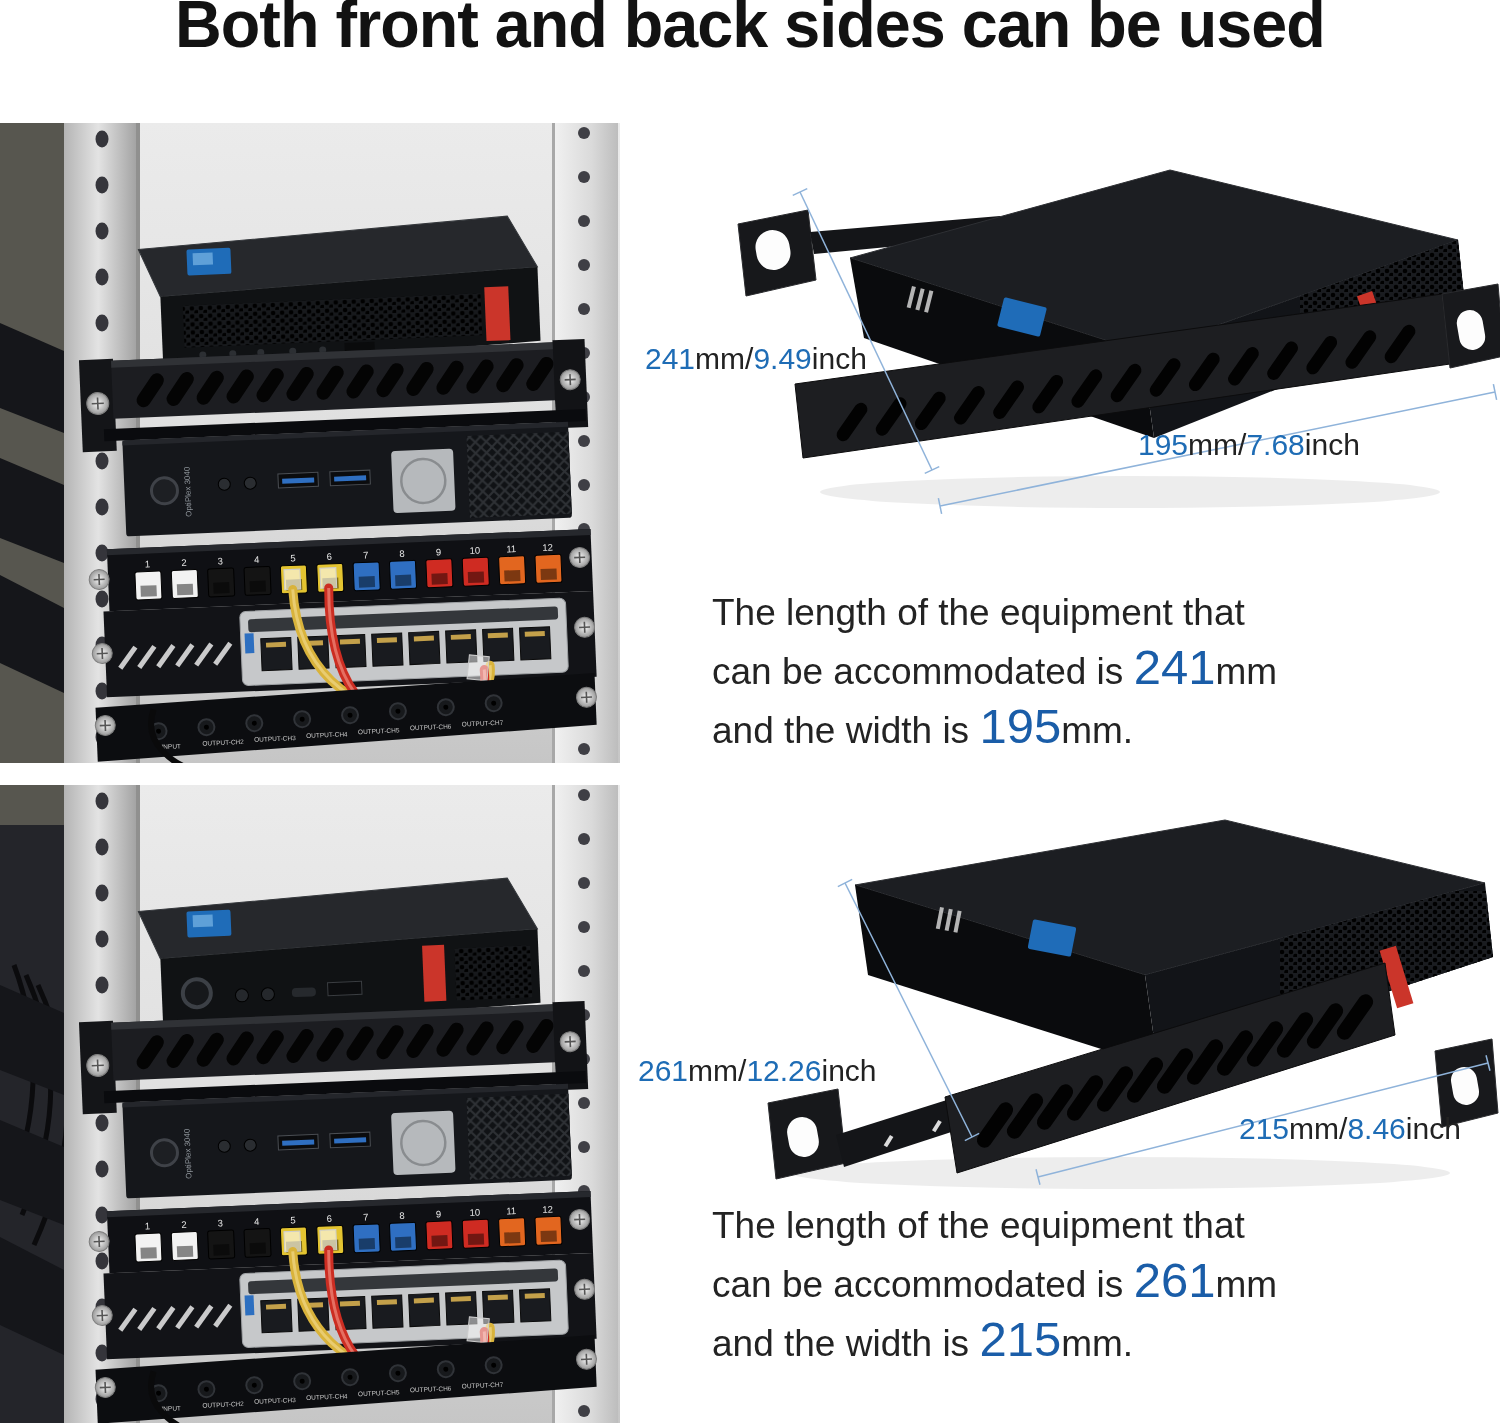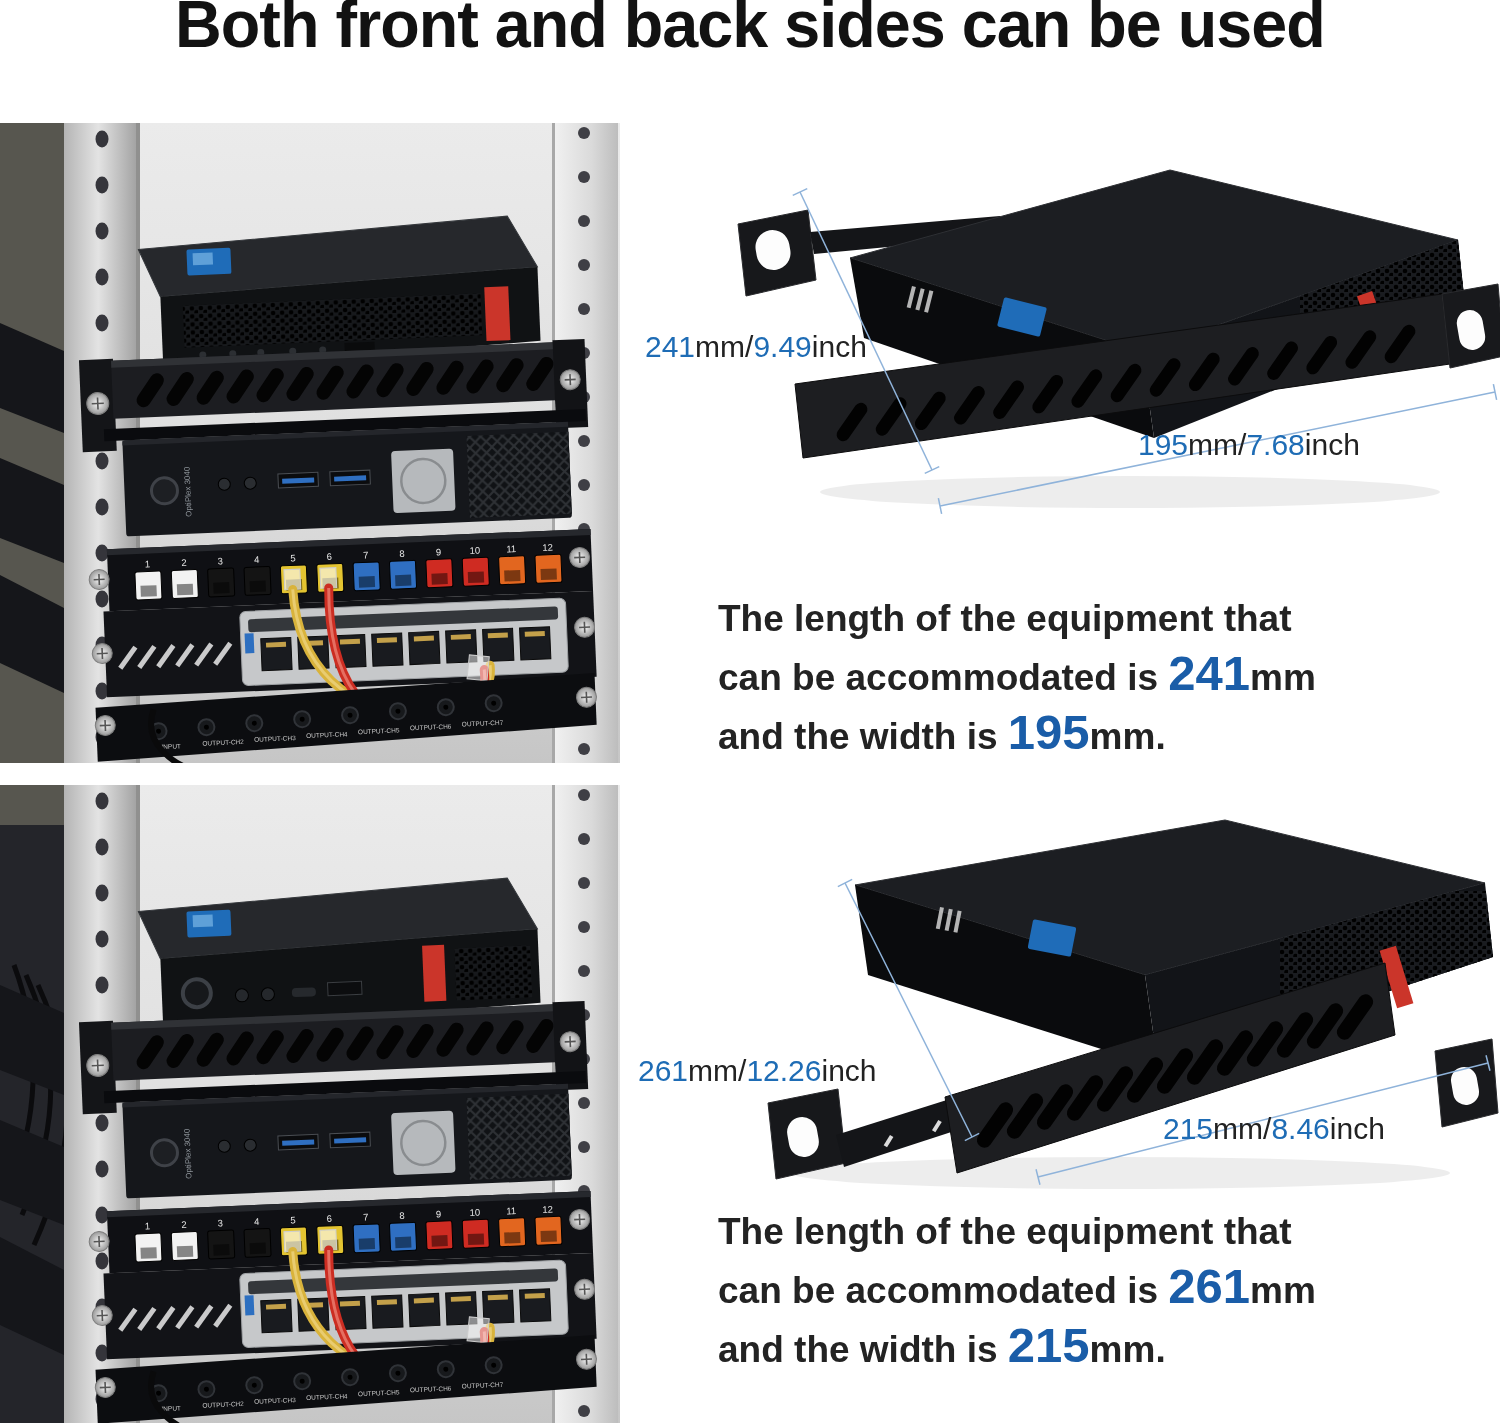--- a/index.html
+++ b/index.html
@@ -13,27 +13,27 @@
     letter-spacing:-1px;transform:scaleX(0.98);
   }
   .photo{position:absolute}
   .photo svg{width:100%;height:100%;display:block}
   .photo-tl{left:0;top:123px;width:620px;height:640px}
   .photo-bl{left:0;top:785px;width:620px;height:640px}
   .photo-tr{left:700px;top:140px;width:800px;height:420px}
   .photo-br{left:640px;top:805px;width:860px;height:400px}
   .ann{position:absolute;font-size:30px;color:#222;white-space:nowrap}
   .ann .num{color:var(--accent,#1e6cb5)}
-  .ann-1{left:645px;top:330px}
+  .ann-1{left:645px;top:342px}
   .ann-2{left:1138px;top:428px}
   .ann-3{left:638px;top:1054px}
-  .ann-4{left:1163px;top:1112px}
+  .ann-4{left:1239px;top:1112px}
   .desc{
-    position:absolute;width:660px;margin:6px;
-    font-size:37px;line-height:55px;font-weight:bold;color:#232323;
+    position:absolute;width:660px;margin:0;
+    font-size:37px;line-height:55px;font-weight:normal;color:#232323;
   }
   .desc .bignum{font-size:49px;color:var(--pblue,#1a5da8)}
   .desc-1{left:712px;top:585px}
   .desc-2{left:712px;top:1198px}
 </style>
 </head>
 <body>
 
 <h1 class="title">Both front and back sides can be used</h1>
 

